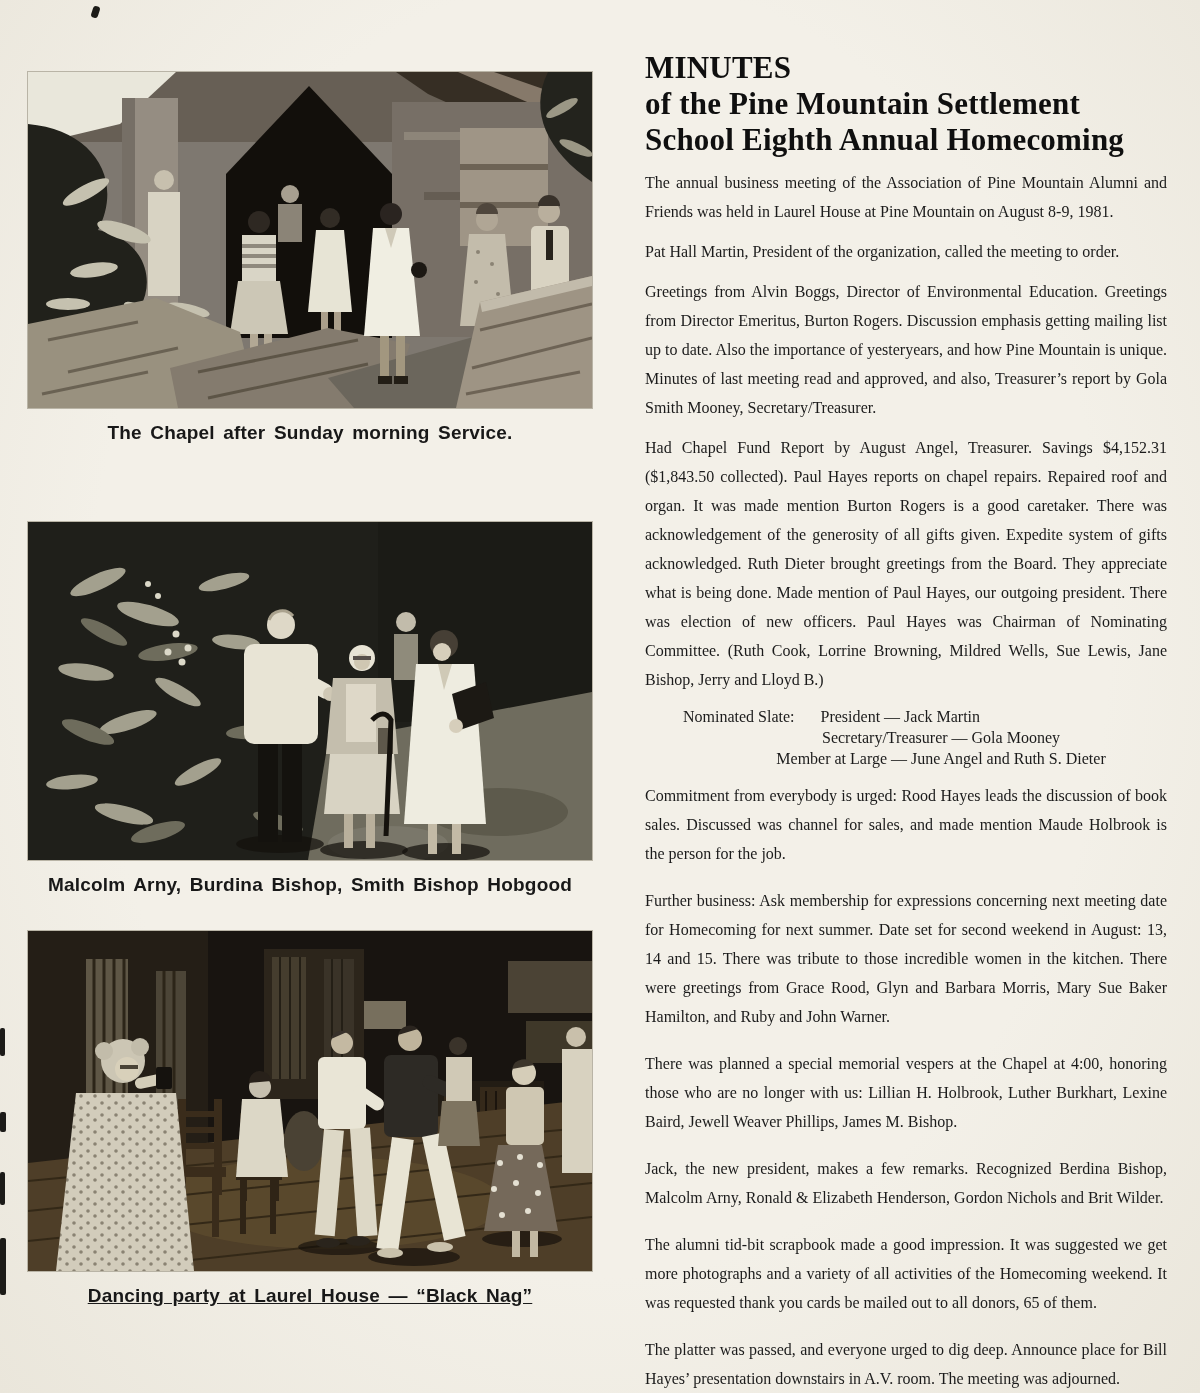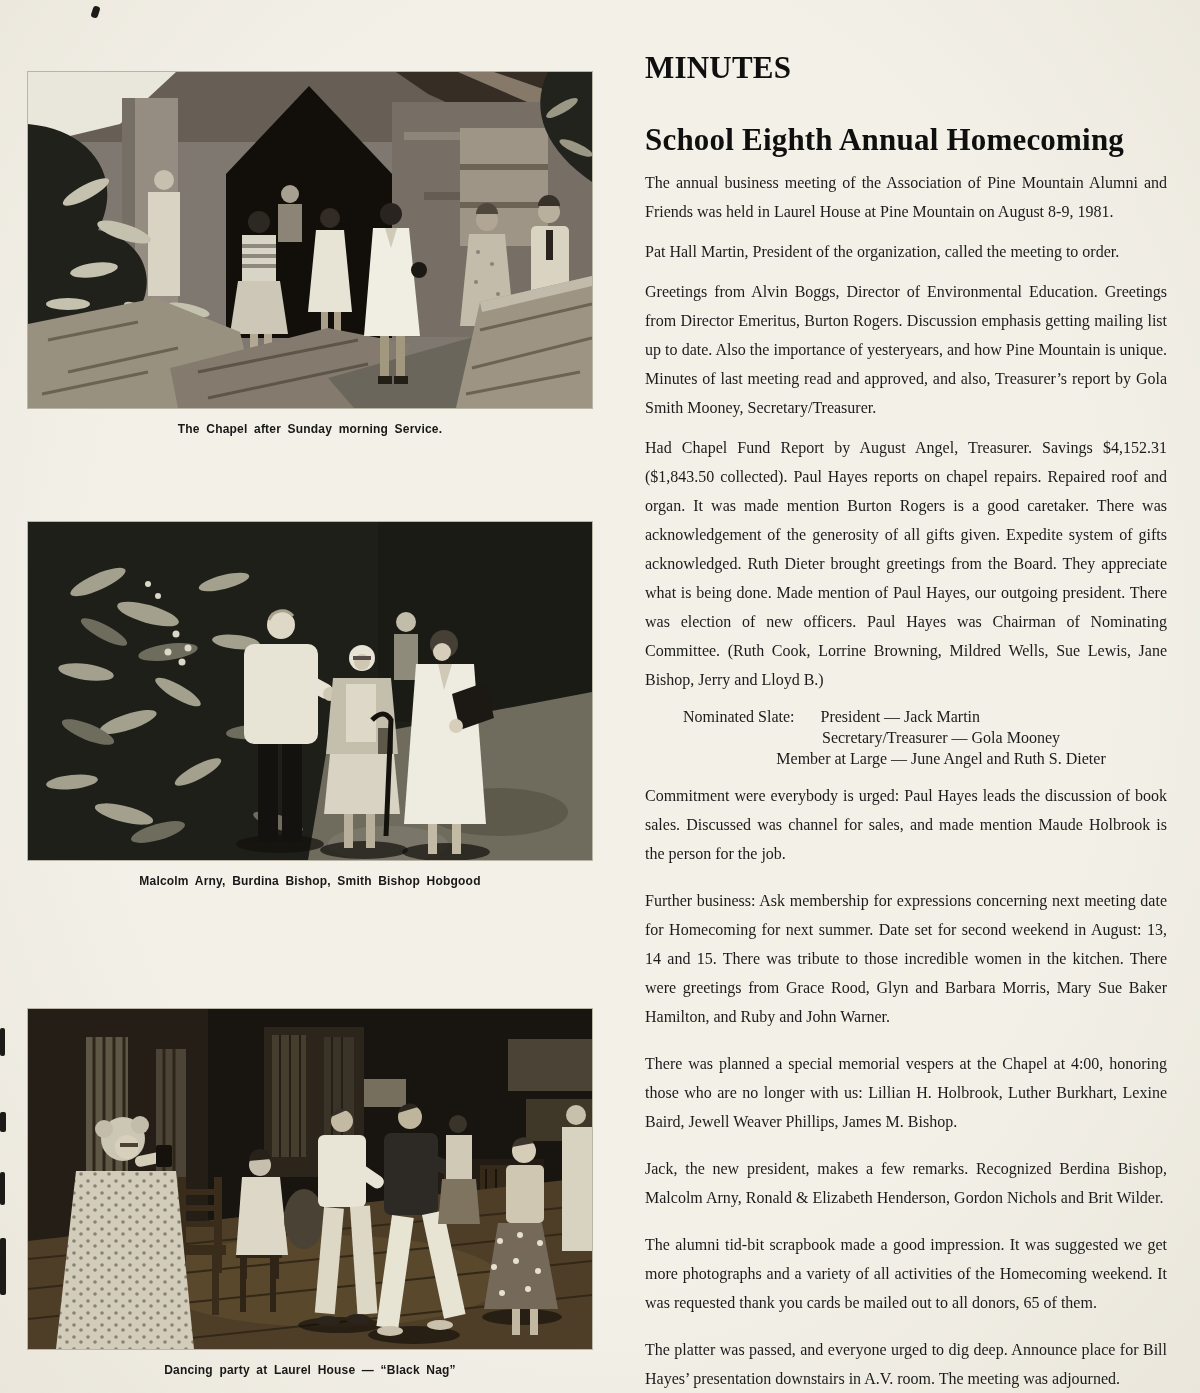--- a/index.html
+++ b/index.html
@@ -8,21 +8,21 @@
     background:radial-gradient(ellipse at 50% 45%, #f3f0e8 60%, #eae6db 100%);
     font-family:"Liberation Serif", serif;color:#1b1b1b;
   }
   
   .photo-block{position:absolute;left:28px;width:564px;}
   .photo-frame{width:564px;background:#111;line-height:0;box-shadow:0 0 0 1px #b9b4a6;}
   .photo-frame svg{display:block;width:100%;}
   .caption{
     margin-top:14px;text-align:center;
     font-family:"Liberation Sans", sans-serif;font-weight:bold;
-    font-size:12px;letter-spacing:.2px;word-spacing:3px;color:#181818;line-height:1.2;
+    font-size:19px;letter-spacing:.2px;word-spacing:3px;color:#181818;line-height:1.2;
   }
   
   .col-right{position:absolute;left:645px;top:50px;width:522px;}
   .headline{
     text-align:left;font-weight:bold;color:#0f0f0f;
     font-size:31px;line-height:36px;margin:0 0 10px 0;letter-spacing:.2px;
   }
   .body-text p{
     margin:0 0 11px 0;font-size:16px;line-height:29px;
     text-align:justify;text-justify:inter-word;
@@ -214,21 +214,21 @@
         <path d="M410,142 L416,168 L424,142" fill="#cfc9b6"></path>
         <polygon points="424,172 458,160 466,196 432,208" fill="#1c1914"></polygon>
         <circle cx="428" cy="204" r="7" fill="#d6cebb"></circle>
         <rect x="400" y="302" width="9" height="30" fill="#c3baa6"></rect>
         <rect x="424" y="302" width="9" height="30" fill="#c3baa6"></rect>
       </svg>
     </div>
     <figcaption class="caption">Malcolm Arny, Burdina Bishop, Smith Bishop Hobgood</figcaption>
   </figure>
 
-  <figure class="photo-block" style="top:1009px;margin:0;">
+  <figure class="photo-block" style="top:931px;margin:0;text-decoration:underline;">
     <div class="photo-frame">
       <svg viewBox="0 0 564 340" preserveAspectRatio="none">
         <defs>
           <pattern id="p3d" width="14" height="12" patternUnits="userSpaceOnUse">
             <rect width="14" height="12" fill="#d2ccbb"></rect>
             <circle cx="4" cy="4" r="1.8" fill="#8a8373"></circle>
             <circle cx="11" cy="9" r="1.8" fill="#8a8373"></circle>
           </pattern>
         </defs>
         <rect width="564" height="340" fill="#181410"></rect>
@@ -336,40 +336,40 @@
         <circle cx="548" cy="106" r="10" fill="#c9c0ab"></circle>
         <rect x="534" y="118" width="30" height="124" fill="#d8d2c0"></rect>
       </svg>
     </div>
     <figcaption class="caption">Dancing party at Laurel House — “Black Nag”</figcaption>
   </figure>
 
   <div class="col-right">
     <h1 class="headline">
       <span>MINUTES</span><br>
-      <br>
+      <span>of the Pine Mountain Settlement</span><br>
       <span>School Eighth Annual Homecoming</span>
     </h1>
 
     <div class="body-text">
       <p>The annual business meeting of the Association of Pine Mountain Alumni and Friends was held in Laurel House at Pine Mountain on August 8-9, 1981.</p>
       <p>Pat Hall Martin, President of the organization, called the meeting to order.</p>
       <p>Greetings from Alvin Boggs, Director of Environmental Education. Greetings from Director Emeritus, Burton Rogers. Discussion emphasis getting mailing list up to date. Also the importance of yesteryears, and how Pine Mountain is unique. Minutes of last meeting read and approved, and also, Treasurer’s report by Gola Smith Mooney, Secretary/Treasurer.</p>
       <p>Had Chapel Fund Report by August Angel, Treasurer. Savings $4,152.31 ($1,843.50 collected). Paul Hayes reports on chapel repairs. Repaired roof and organ. It was made mention Burton Rogers is a good caretaker. There was acknowledgement of the generosity of all gifts given. Expedite system of gifts acknowledged. Ruth Dieter brought greetings from the Board. They appreciate what is being done. Made mention of Paul Hayes, our outgoing president. There was election of new officers. Paul Hayes was Chairman of Nominating Committee. (Ruth Cook, Lorrine Browning, Mildred Wells, Sue Lewis, Jane Bishop, Jerry and Lloyd B.)</p>
 
       <div class="slate">
         <div class="slate-row">
           <span class="slate-label">Nominated Slate:</span>
           <span class="slate-val">President — Jack Martin</span>
         </div>
         <div class="slate-center">Secretary/Treasurer — Gola Mooney</div>
         <div class="slate-center">Member at Large — June Angel and Ruth S. Dieter</div>
       </div>
 
-      <p class="gap-lg">Commitment were everybody is urged: Paul Hayes leads the discussion of book sales. Discussed was channel for sales, and made mention Maude Holbrook is the person for the job.</p>
+      <p class="gap-lg">Commitment from everybody is urged: Rood Hayes leads the discussion of book sales. Discussed was channel for sales, and made mention Maude Holbrook is the person for the job.</p>
       <p class="gap-lg">Further business: Ask membership for expressions concerning next meeting date for Homecoming for next summer. Date set for second weekend in August: 13, 14 and 15. There was tribute to those incredible women in the kitchen. There were greetings from Grace Rood, Glyn and Barbara Morris, Mary Sue Baker Hamilton, and Ruby and John Warner.</p>
       <p class="gap-lg">There was planned a special memorial vespers at the Chapel at 4:00, honoring those who are no longer with us: Lillian H. Holbrook, Luther Burkhart, Lexine Baird, Jewell Weaver Phillips, James M. Bishop.</p>
       <p class="gap-lg">Jack, the new president, makes a few remarks. Recognized Berdina Bishop, Malcolm Arny, Ronald &amp; Elizabeth Henderson, Gordon Nichols and Brit Wilder.</p>
       <p class="gap-lg">The alumni tid-bit scrapbook made a good impression. It was suggested we get more photographs and a variety of all activities of the Homecoming weekend. It was requested thank you cards be mailed out to all donors, 65 of them.</p>
       <p>The platter was passed, and everyone urged to dig deep. Announce place for Bill Hayes’ presentation downstairs in A.V. room. The meeting was adjourned.</p>
     </div>
 
     <div class="signature">
       <div>Respectfully submitted,</div>
       <div>Gola Smith Mooney, Sec./Trea.</div>

